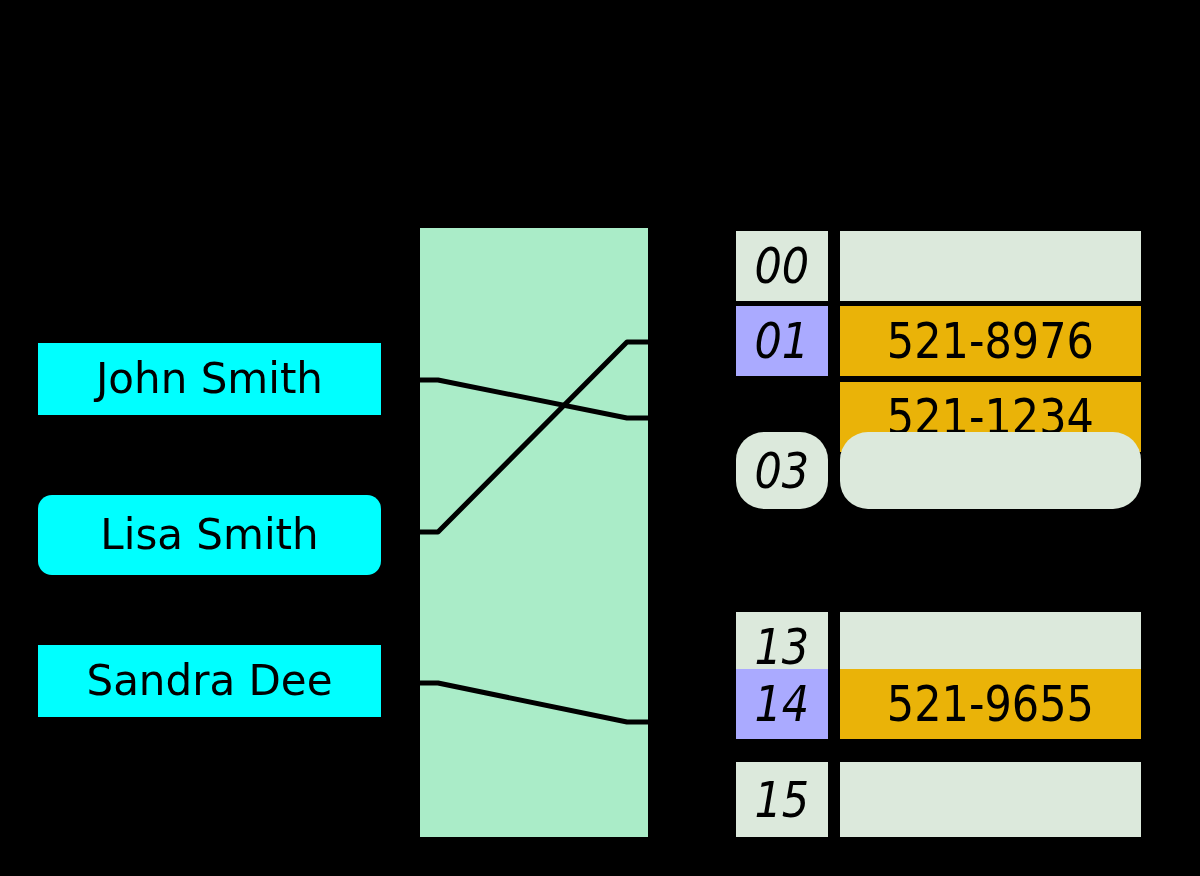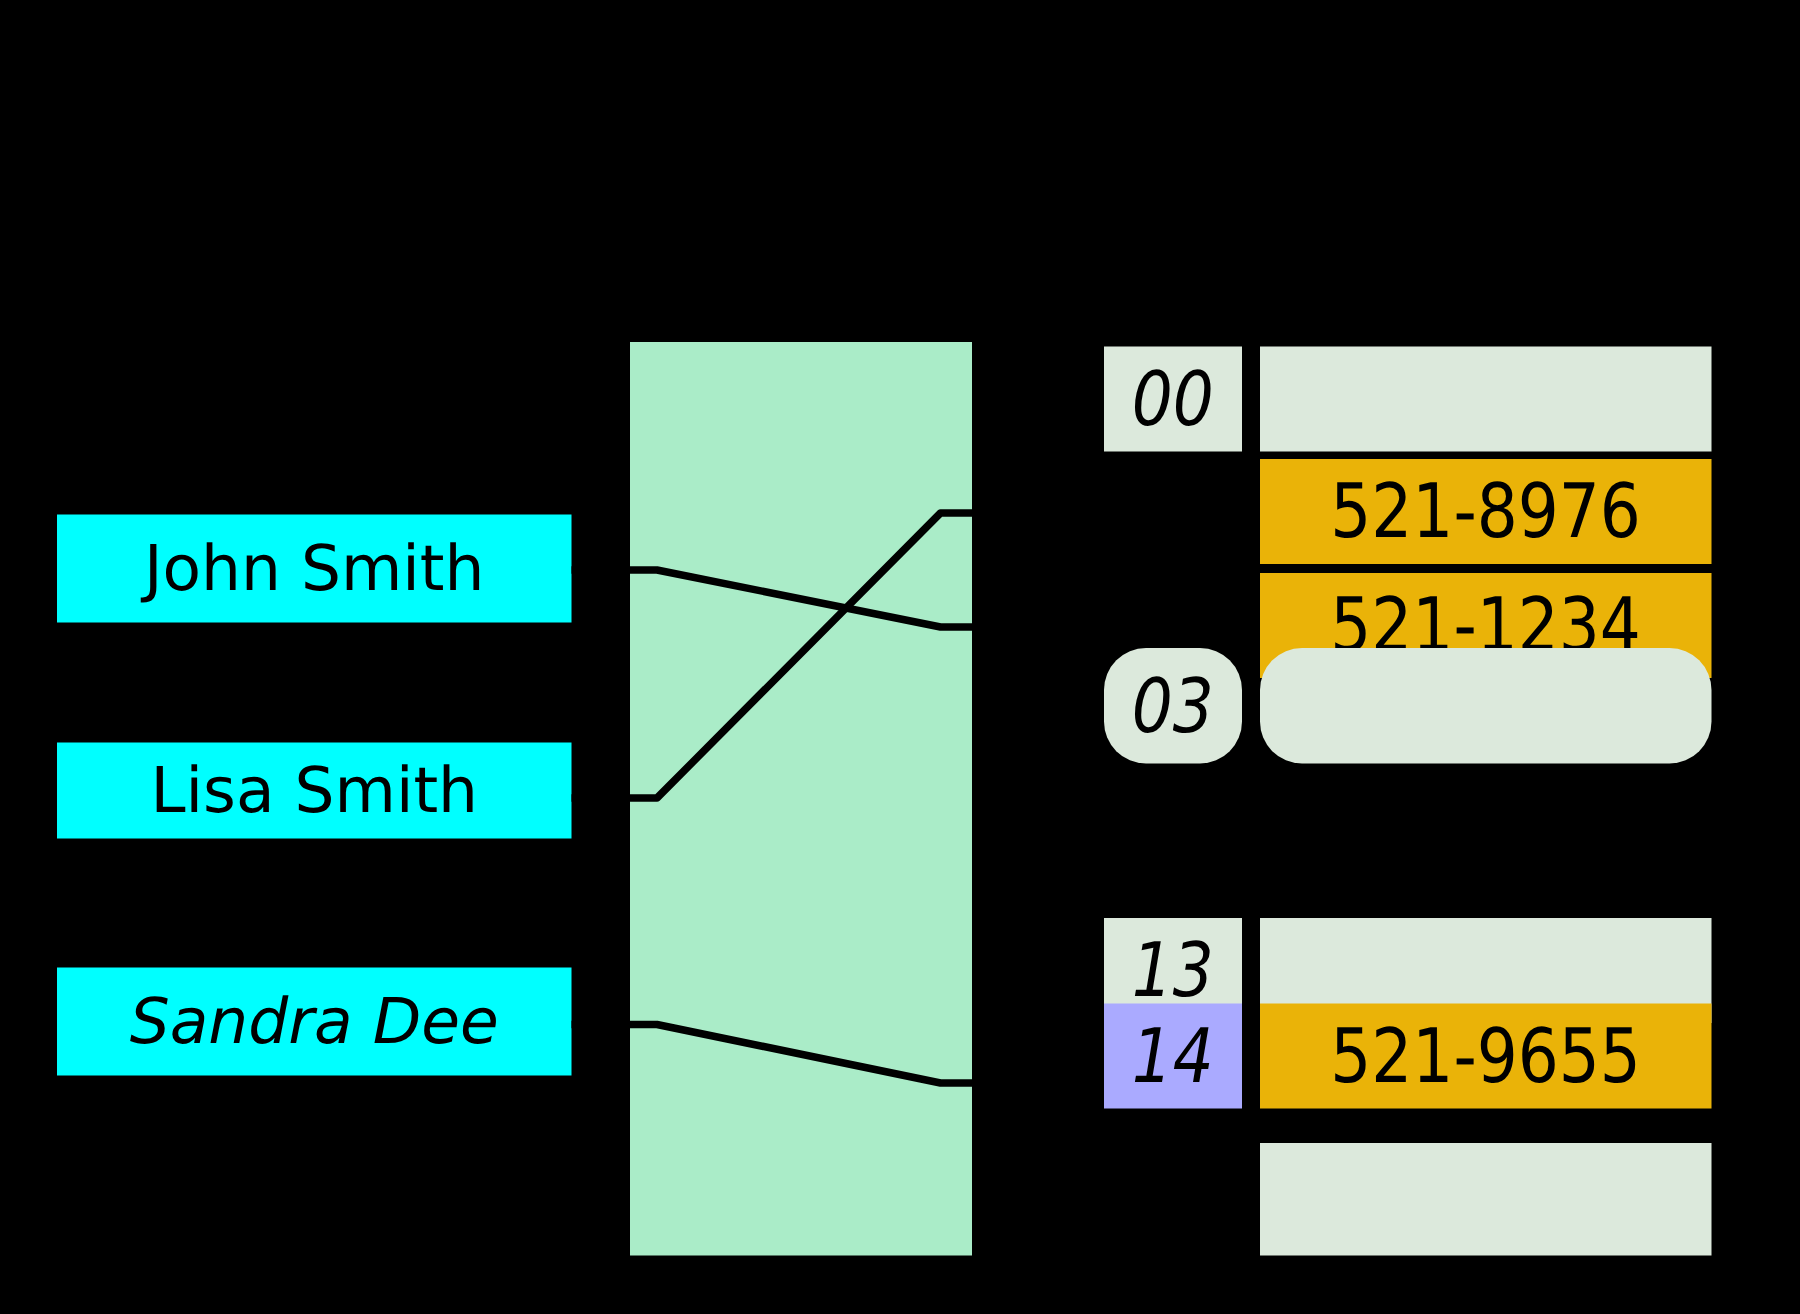--- a/index.html
+++ b/index.html
@@ -16,22 +16,22 @@
     position: absolute;
     left: 38px;
     width: 343px;
     height: 72px;
     background: #00ffff;
     display: flex;
     align-items: center;
     justify-content: center;
   }
   .key-box.k0 { top: 343px; }
-  .key-box.k1 { top: 495px; height: 64px; }
-  .key-box.k2 { top: 645px; font-style: italic; }
+  .key-box.k1 { top: 495px; height: 80px; border-radius: 14px; }
+  .key-box.k2 { top: 645px; }
   .key-label {
     font-size: 42px;
     line-height: 1;
     white-space: nowrap;
   }
   .hash-box {
     position: absolute;
     left: 420px;
     top: 228px;
     width: 228px;
@@ -90,28 +90,34 @@
 
   <svg class="lines-svg" viewBox="0 0 1200 876">
     <polyline points="381,380 438,380 627,418 735,418" fill="none" stroke="#000000" stroke-width="5" stroke-linejoin="round"></polyline>
     <polyline points="381,532 438,532 627,342 735,342" fill="none" stroke="#000000" stroke-width="5" stroke-linejoin="round"></polyline>
     <polyline points="381,683 438,683 627,722 735,722" fill="none" stroke="#000000" stroke-width="5" stroke-linejoin="round"></polyline>
   </svg>
 
   <div class="cell idx r0">
     <span class="cell-text">00</span>
   </div>
+  <div class="cell idx hot r1">
+    <span class="cell-text">01</span>
+  </div>
   <div class="cell idx r3">
     <span class="cell-text">03</span>
   </div>
   <div class="cell idx r4">
     <span class="cell-text">13</span>
   </div>
   <div class="cell idx hot r5">
     <span class="cell-text">14</span>
+  </div>
+  <div class="cell idx r6">
+    <span class="cell-text">15</span>
   </div>
 
   <div class="cell val r0">
     <span class="cell-text"></span>
   </div>
   <div class="cell val hot r1">
     <span class="cell-text">521-8976</span>
   </div>
   <div class="cell val hot r2">
     <span class="cell-text">521-1234</span>

